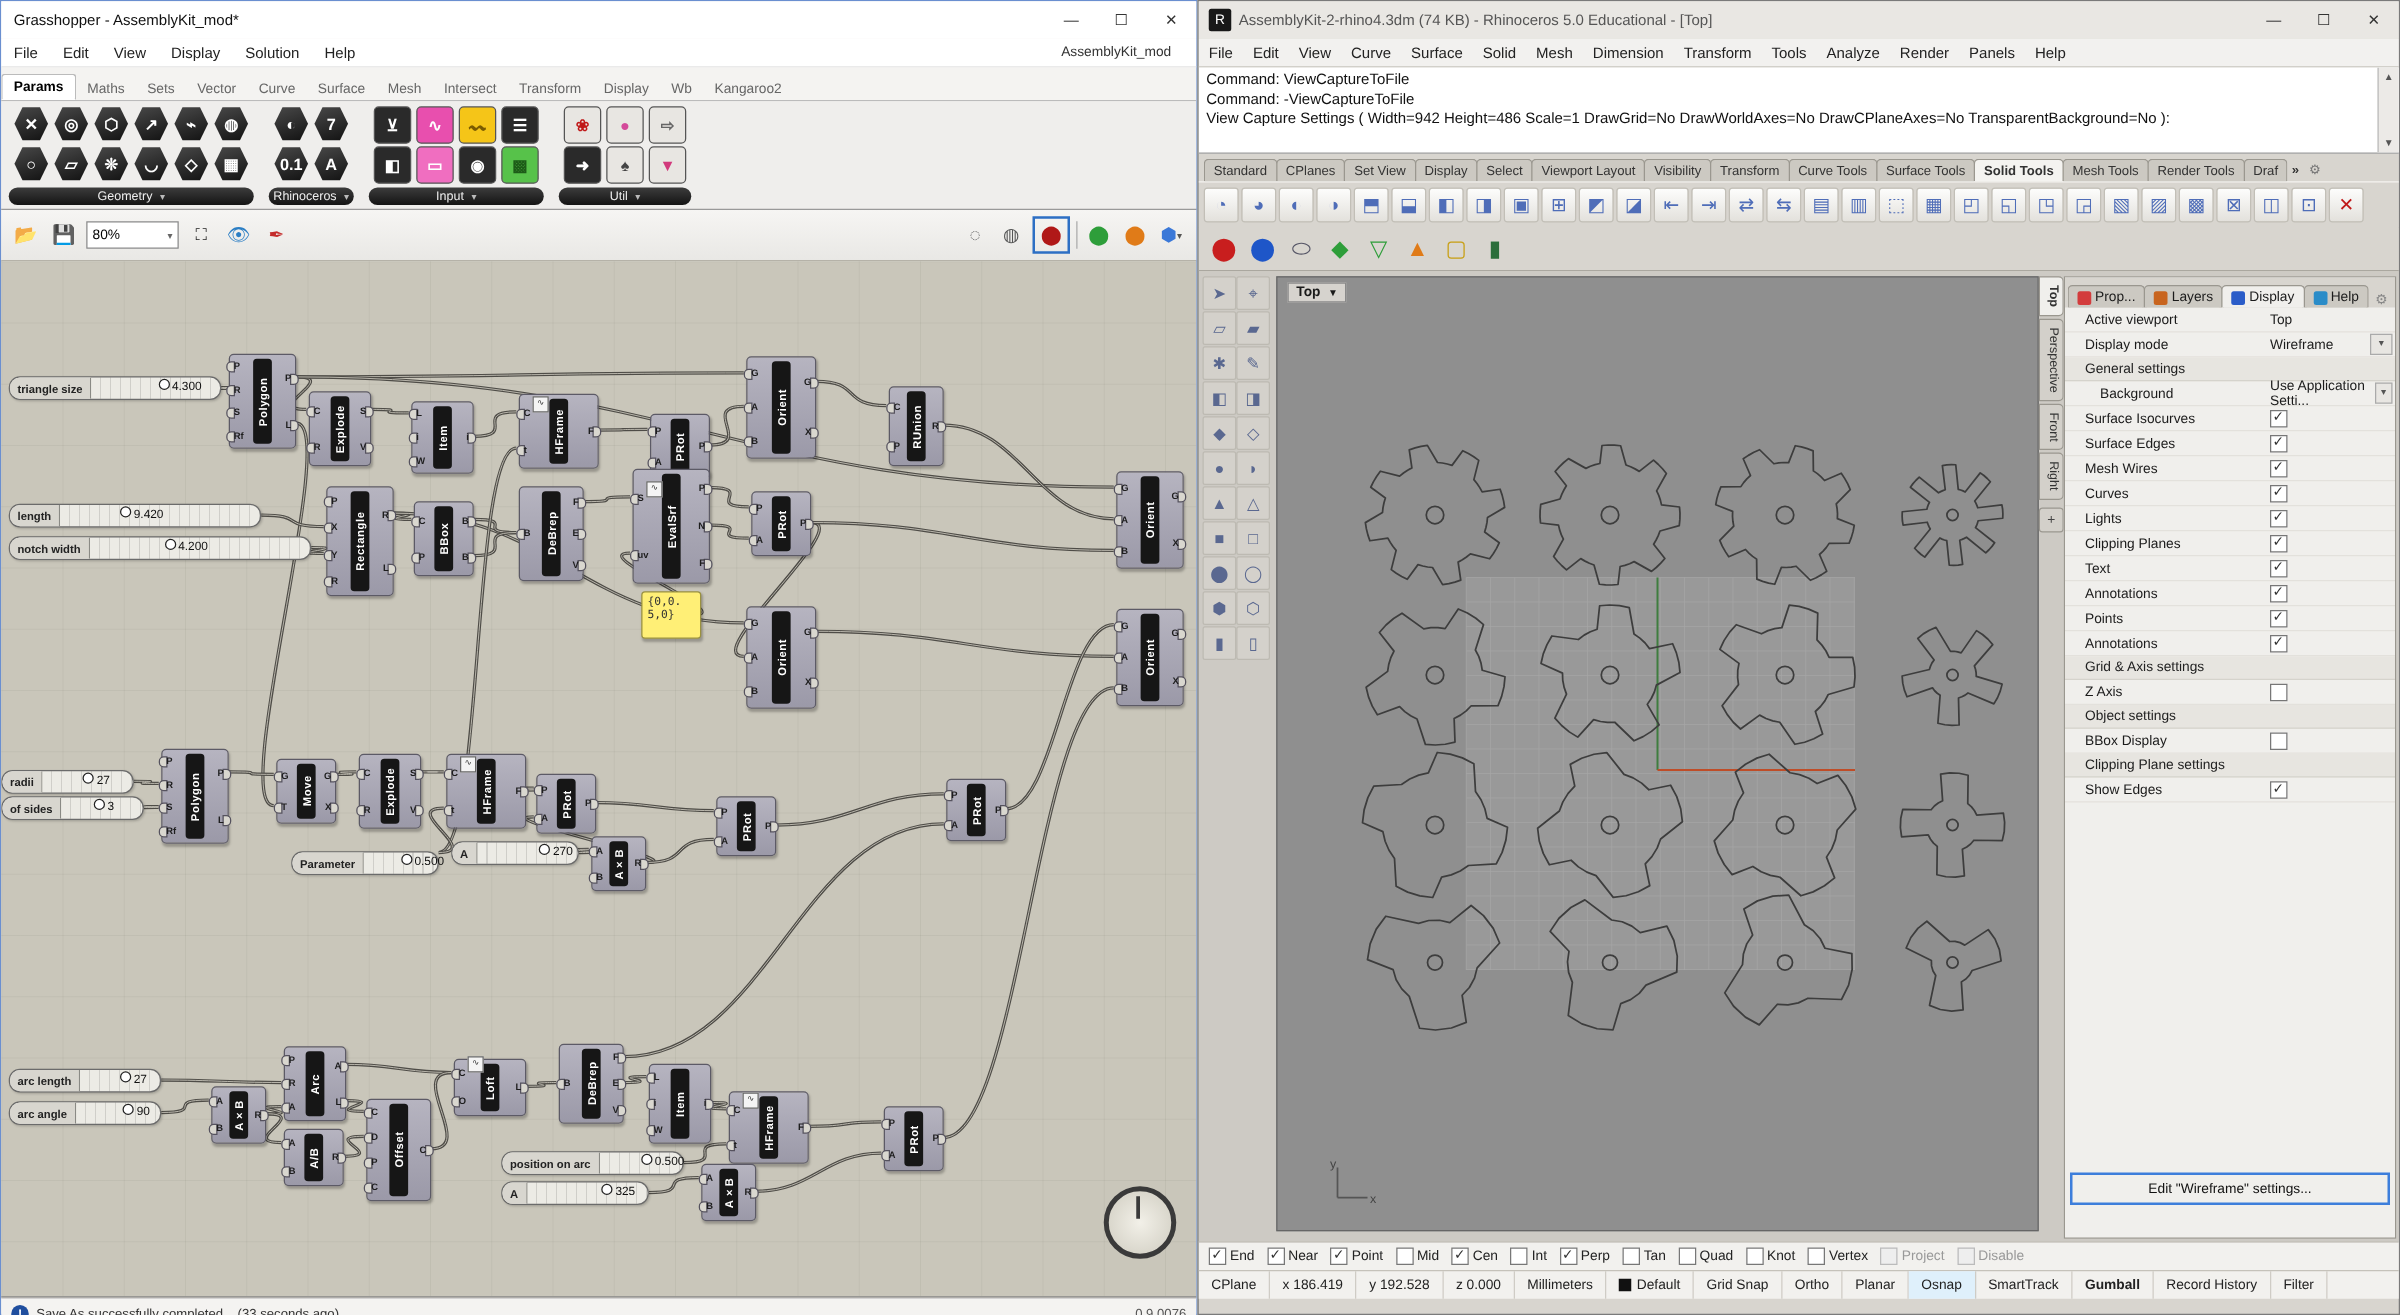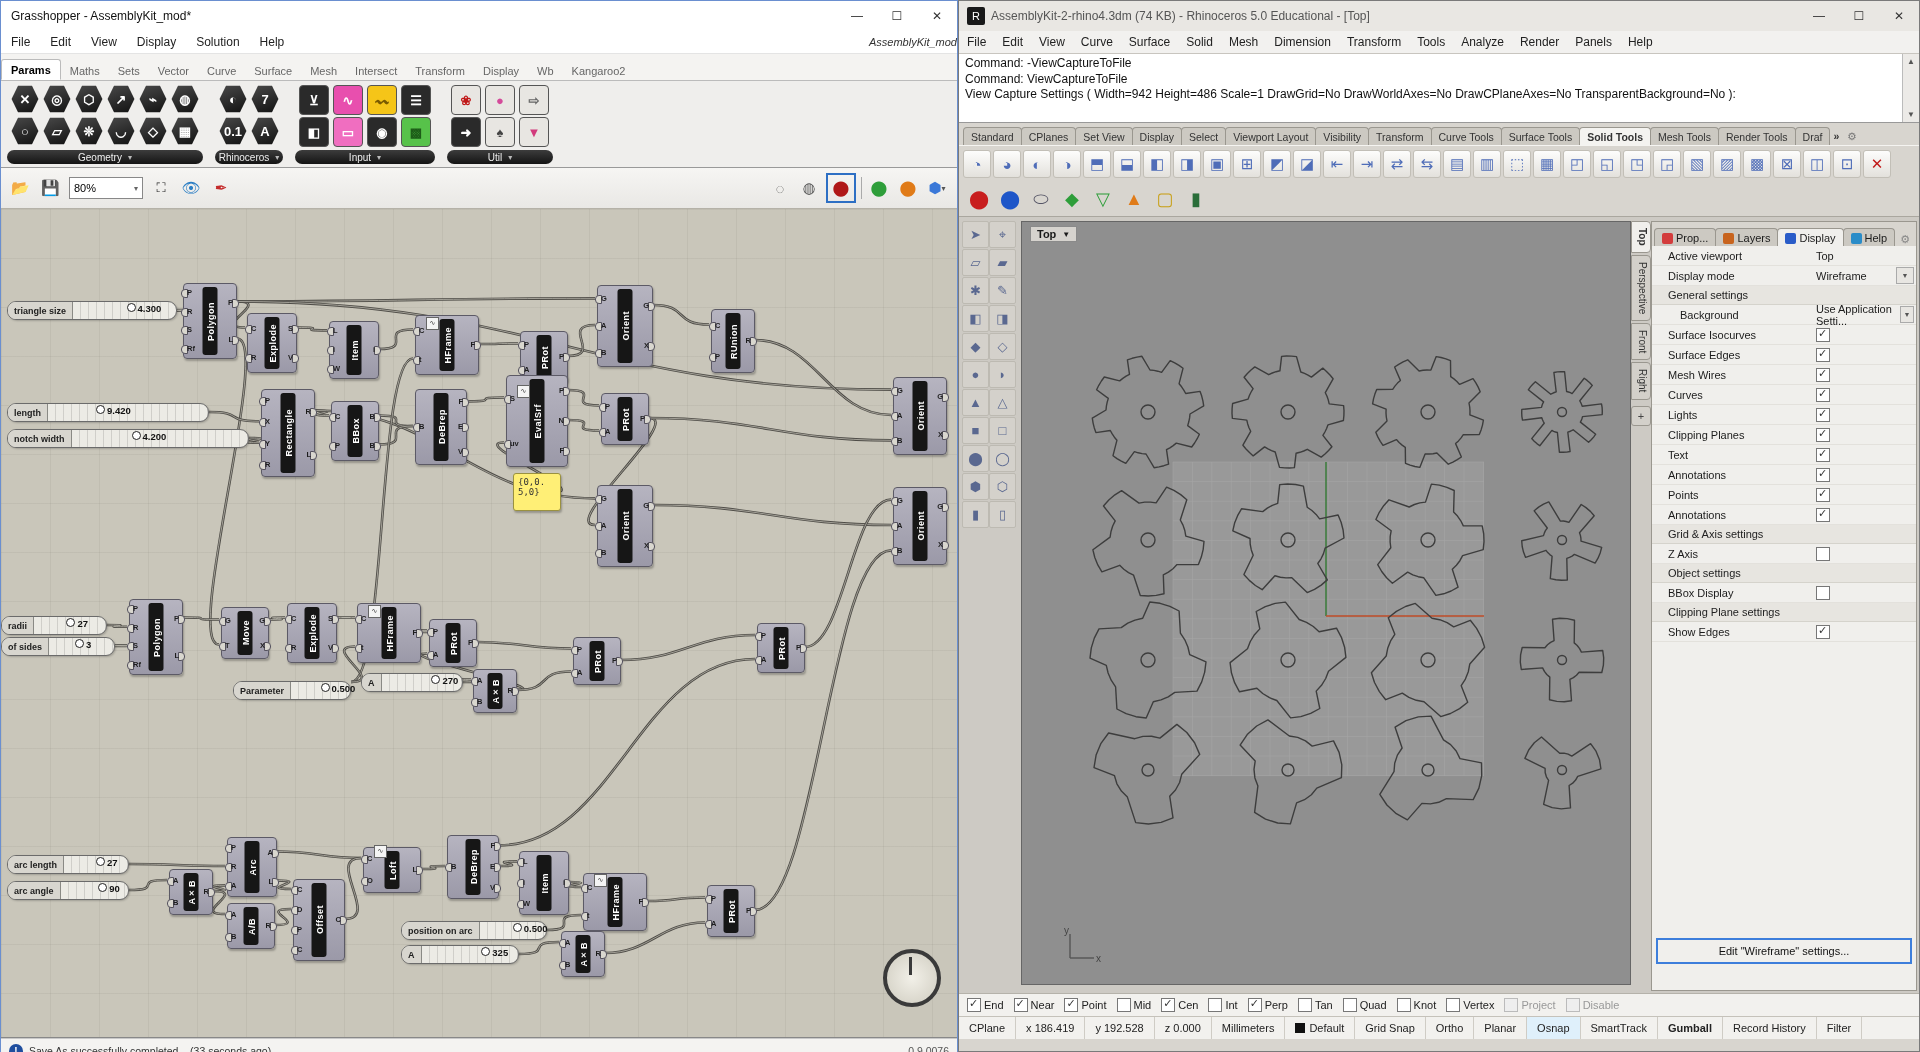--- a/index.html
+++ b/index.html
@@ -6,21 +6,21 @@
     font-family:"Liberation Sans",sans-serif;background:#2b2b2b;}
   #app{position:relative;width:1920px;height:1052px;}
   .win{position:absolute;top:0;height:1052px;background:#f0efed;}
   
   #gh{left:0;width:958px;border:1px solid #6a8fd0;box-sizing:border-box;}
   .gh-title{height:30px;background:#ffffff;display:flex;align-items:center;font-size:12px;color:#111;}
   .gh-title .t{flex:1;padding-left:10px;}
   .winbtn{width:40px;height:30px;display:flex;align-items:center;justify-content:center;color:#333;font-size:12px;}
   .gh-menu{height:22px;background:#fff;display:flex;align-items:center;font-size:12px;color:#222;border-bottom:1px solid #e4e4e4;}
   .gh-menu .mi{padding:0 10px;}
-  .gh-menu .right{margin-left:auto;padding-right:0;font-size:11px;color:#333;font-style:italic;}
+  .gh-menu .right{margin-left:auto;padding-right:20px;font-size:11px;color:#333;}
   .gh-tabs{height:26px;background:#f4f3f1;display:flex;align-items:flex-end;font-size:11px;color:#666;border-bottom:1px solid #bbb;}
   .gh-tab{padding:4px 9px 3px;}
   .gh-tab.active{background:#fff;border:1px solid #bbb;border-bottom:1px solid #fff;border-radius:3px 3px 0 0;color:#000;font-weight:bold;}
   .gh-palette{height:82px;background:#efeeec;display:flex;padding:2px 4px;gap:8px;}
   .pal-group{display:flex;flex-direction:column;}
   .pal-icons{flex:1;display:grid;grid-auto-flow:column;grid-template-rows:30px 30px;gap:2px 4px;padding:2px 6px;}
   .pal-ico{width:28px;height:28px;display:flex;align-items:center;justify-content:center;
      color:#fff;font-size:13px;font-weight:bold;background:linear-gradient(160deg,#4a4a4a,#111);
      clip-path:polygon(25% 3%,75% 3%,98% 50%,75% 97%,25% 97%,2% 50%);}
   .pal-ico.sq{clip-path:none;border-radius:4px;border:1px solid #555;}
@@ -44,21 +44,21 @@
   .node .bar span{writing-mode:vertical-rl;transform:rotate(180deg);color:#fff;font-size:9px;font-weight:bold;letter-spacing:.5px;white-space:nowrap;}
   .port{position:absolute;font-size:7.5px;color:#1d1d1d;font-weight:bold;line-height:7px;}
   .port.in{left:3px;} .port.out{right:3px;}
   .nub{position:absolute;width:5px;height:7px;background:#d9d7cf;border:1px solid #55525e;}
   .nub.in{left:-3px;border-radius:4px 0 0 4px;} .nub.out{right:-3px;border-radius:0 4px 4px 0;}
   .chip{position:absolute;width:11px;height:11px;left:4px;background:#f4f4f4;border:1px solid #666;font-size:7px;line-height:10px;text-align:center;color:#333;}
   .slider{position:absolute;height:17px;border:1px solid #6b6b6b;border-radius:9px;background:#ecebe5;display:flex;box-shadow:1px 1px 2px rgba(0,0,0,.2);}
   .slider .lab{background:#d8d6cf;border-right:1px solid #8a8a85;border-radius:8px 0 0 8px;font-size:9px;font-weight:bold;color:#222;
      display:flex;align-items:center;padding:0 6px;white-space:nowrap;}
   .slider .trk{flex:1;position:relative;background:repeating-linear-gradient(90deg,transparent 0 7px,rgba(0,0,0,.12) 7px 8px);border-radius:0 8px 8px 0;}
-  .slider .val{position:absolute;top:1px;font-size:9.5px;font-weight:bold;color:#111;white-space:nowrap;}
+  .slider .val{position:absolute;top:1px;font-size:9.5px;font-weight:normal;color:#111;white-space:nowrap;}
   .slider .val::before{content:"";display:inline-block;width:7px;height:7px;border:1.5px solid #222;border-radius:50%;background:#fff;margin-right:2px;}
   .gpanel{position:absolute;background:#ffef76;border:1px solid #9a9140;border-radius:3px;font-family:"DejaVu Sans Mono",monospace;
      font-size:9px;color:#333;padding:3px 4px;box-shadow:1px 2px 2px rgba(0,0,0,.25);}
   .compass{position:absolute;width:50px;height:50px;border-radius:50%;border:4px solid #3a3a3a;background:radial-gradient(#f2f0e8,#cfccc0);}
   .compass::after{content:"";position:absolute;left:22px;top:4px;width:3px;height:18px;background:#3a3a3a;}
   .gh-status{height:24px;background:#f4f3f1;border-top:1px solid #c9c9c9;display:flex;align-items:center;font-size:10.5px;color:#333;padding:0 8px;gap:6px;}
   .info-ico{width:14px;height:14px;border-radius:50%;background:#1f4e9e;color:#fff;font-size:10px;display:flex;align-items:center;justify-content:center;font-weight:bold;}
   .gh-status .ver{margin-left:auto;color:#555;}
   
   #rh{left:958px;width:962px;background:#d8d5cf;border:1px solid #7a7a7a;box-sizing:border-box;}
@@ -874,22 +874,22 @@
         <div class="mi">Analyze</div>
         <div class="mi">Render</div>
         <div class="mi">Panels</div>
         <div class="mi">Help</div>
       </div>
     <div class="cmdhist" id="rh-cmdhist">
       <div class="vsb">
           <span>▲</span>
           <span>▼</span>
         </div>
-    <div>Command: -ViewCaptureToFile</div>
-        <div>Command: ViewCaptureToFile</div>
+    <div>Command: ViewCaptureToFile</div>
+        <div>Command: -ViewCaptureToFile</div>
         <div>View Capture Settings ( Width=942  Height=486  Scale=1  DrawGrid=No  DrawWorldAxes=No  DrawCPlaneAxes=No  TransparentBackground=No ):</div>
       </div>
     <div class="rh-tabs" id="rh-tabrow">
         <div class="rh-tab">Standard</div>
         <div class="rh-tab">CPlanes</div>
         <div class="rh-tab">Set View</div>
         <div class="rh-tab">Display</div>
         <div class="rh-tab">Select</div>
         <div class="rh-tab">Viewport Layout</div>
         <div class="rh-tab">Visibility</div>

